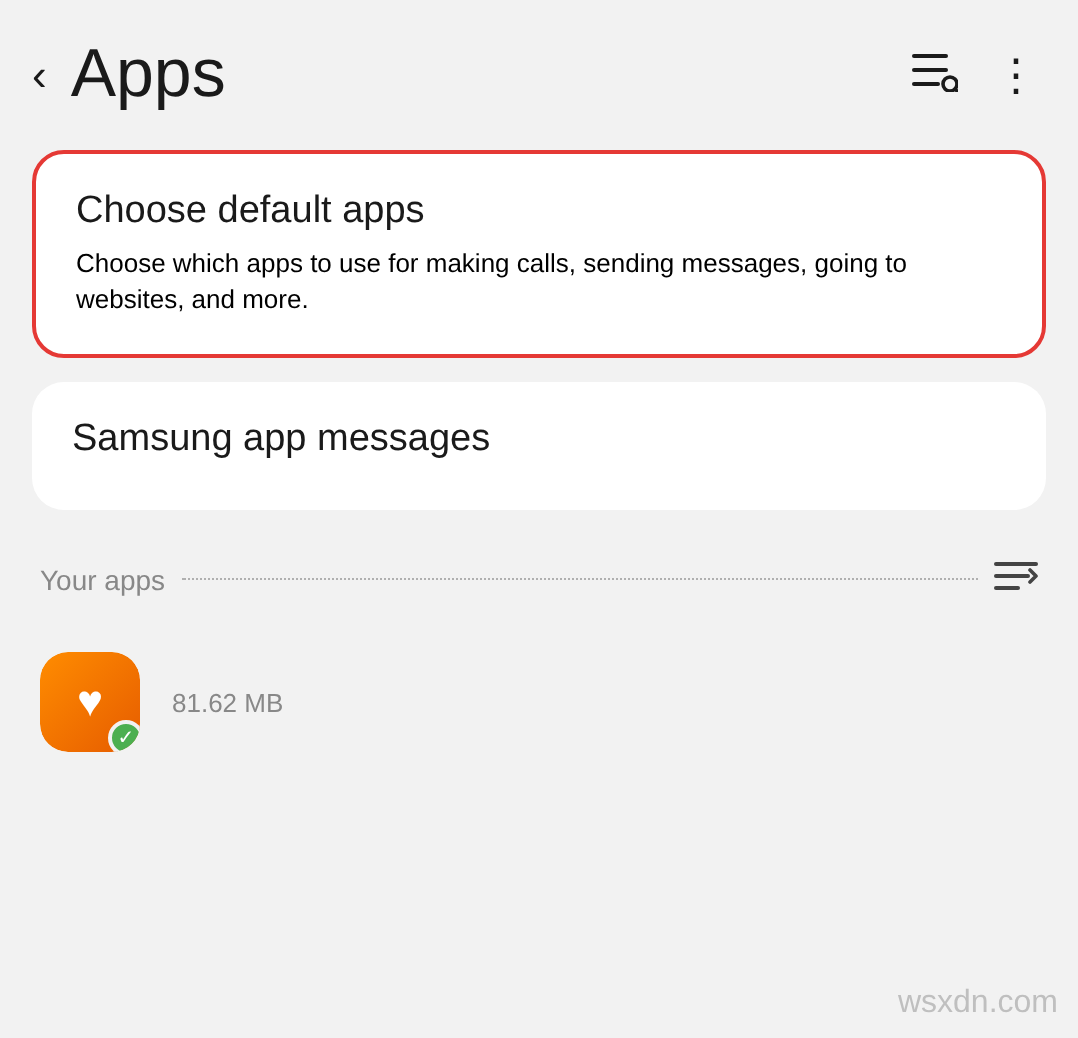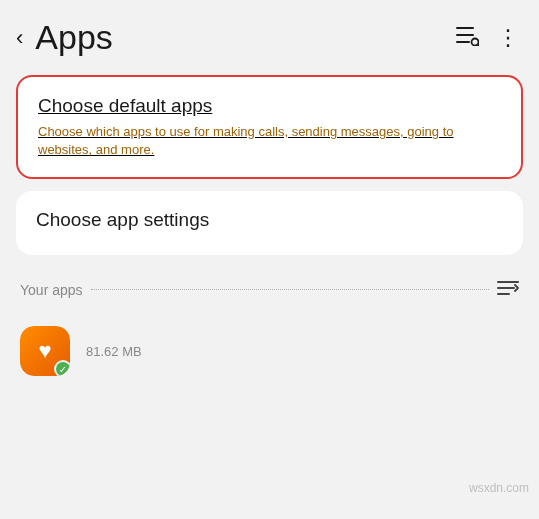--- a/index.html
+++ b/index.html
@@ -61,33 +61,32 @@
     .card {
       background-color: #ffffff;
       border-radius: 16px;
       padding: 18px 20px;
       margin-bottom: 12px;
       cursor: pointer;
     }
 
     .card.highlighted {
       border: 2.5px solid #e53935;
-      text-decoration: underline;
     }
 
     .card-title {
       font-size: 19px;
       font-weight: 400;
       color: #1a1a1a;
       margin-bottom: 6px;
     }
 
     .card-subtitle {
       font-size: 13px;
-      color: #a16207;
+      color: #000000;
       line-height: 1.4;
     }
 
     .section-header {
       display: flex;
       align-items: center;
       justify-content: flex-start;
       padding: 10px 4px 6px 4px;
       margin-top: 4px;
     }
@@ -177,23 +176,23 @@
     }
 
     .app-size {
       font-size: 13px;
       color: #888888;
       text-align: right;
     }
 
     .watermark {
       position: absolute;
-      bottom: 24px;
+      bottom: 8px;
       right: 10px;
-      font-size: 12px;
+      font-size: 16px;
       color: #aaa;
       opacity: 0.7;
     }
   </style>
 </head>
 <body>
 
 <div class="header">
   <div class="header-left">
     <span class="back-icon">‹</span>
@@ -214,21 +213,21 @@
 </div>
 
 <div class="content">
 
   <div class="card highlighted">
     <div class="card-title">Choose default apps</div>
     <div class="card-subtitle">Choose which apps to use for making calls, sending messages, going to websites, and more.</div>
   </div>
 
   <div class="card">
-    <div class="card-title">Choose app settings</div>
+    <div class="card-title">Samsung app messages</div>
   </div>
 
   <div class="section-header">
     <span class="section-label">Your apps</span>
     <span class="section-dots"></span>
     <span class="sort-icon">
       <svg width="22" height="20" viewBox="0 0 22 20" fill="none" xmlns="http://www.w3.org/2000/svg">
         <line x1="1" y1="5" x2="21" y2="5" stroke="#444" stroke-width="2" stroke-linecap="round"></line>
         <line x1="1" y1="11" x2="17" y2="11" stroke="#444" stroke-width="2" stroke-linecap="round"></line>
         <line x1="1" y1="17" x2="12" y2="17" stroke="#444" stroke-width="2" stroke-linecap="round"></line>

